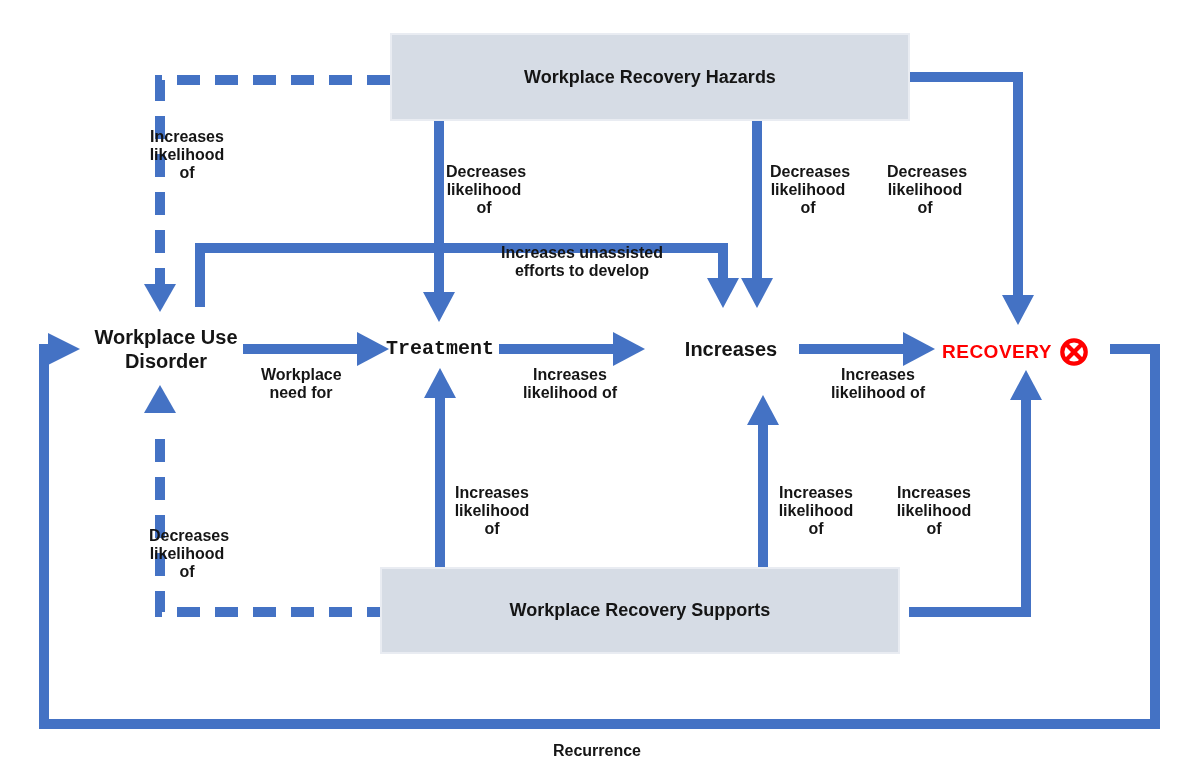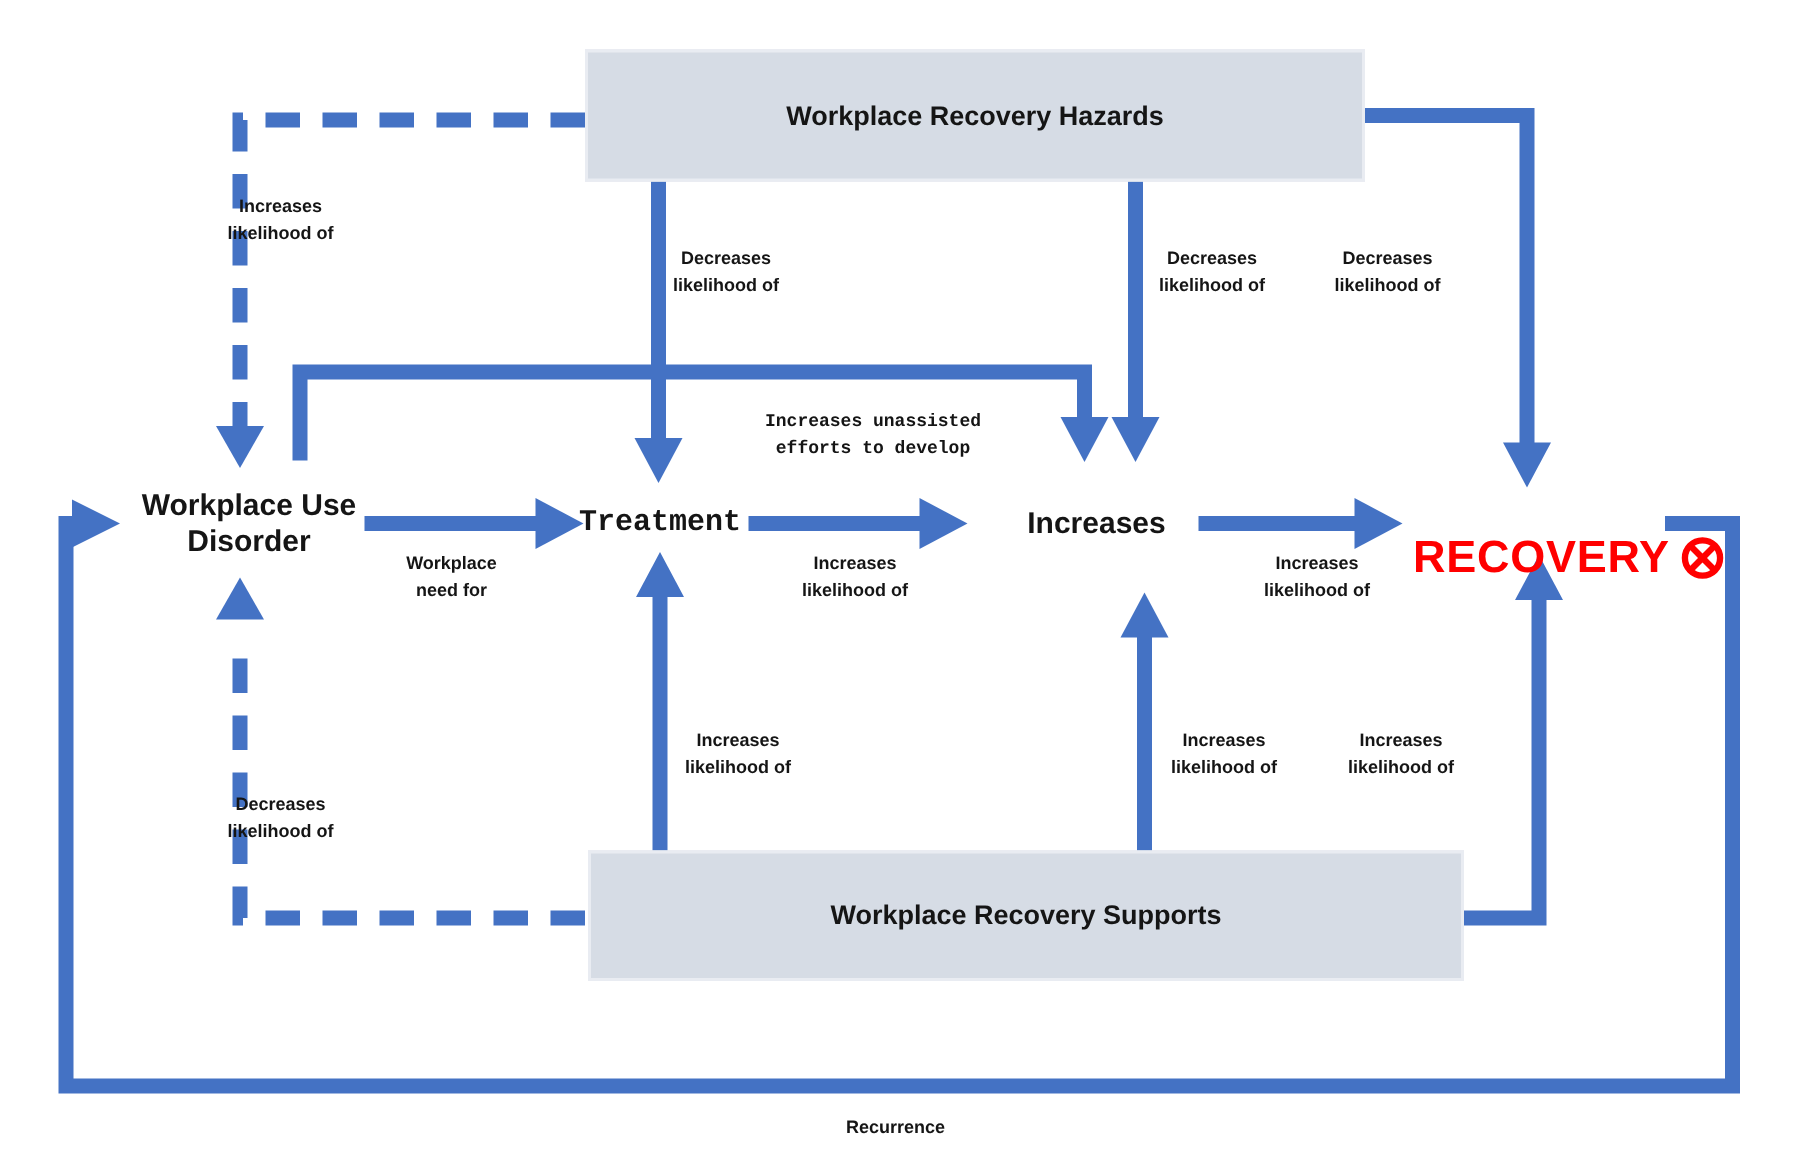--- a/index.html
+++ b/index.html
@@ -17,49 +17,49 @@
   .box{
     position:absolute;
     background:var(--boxfill);
     border:2px solid var(--boxborder);
     display:flex;align-items:center;justify-content:center;
     box-sizing:border-box;
     font-size:18px;font-weight:bold;color:var(--txt);
     text-align:center;
   }
   .box.hazards{left:390px;top:33px;width:520px;height:88px;}
-  .box.supports{left:392px;top:567px;width:584px;height:87px;}
+  .box.supports{left:380px;top:567px;width:520px;height:87px;}
   .node{
     position:absolute;
     font-size:20px;font-weight:bold;color:var(--txt);
     text-align:center;line-height:24px;
   }
   .node.sud{left:86px;top:325px;width:160px;}
   .node.treatment{left:378px;top:337px;width:124px;font-family:Liberation Mono, monospace;}
   .node.abstinence{left:664px;top:337px;width:134px;}
   .node.recovery{
-    left:942px;top:356px;width:180px;height:32px;
+    left:942px;top:336px;width:180px;height:32px;
     display:flex;align-items:center;gap:7px;
-    color:var(--red);font-size:30px;letter-spacing:0.5px;
+    color:var(--red);font-size:19px;letter-spacing:0.5px;
   }
   .node.recovery .noicon{flex:0 0 auto;}
   .lbl{
     position:absolute;
-    font-size:12px;font-weight:bold;color:var(--txt);
+    font-size:16px;font-weight:bold;color:var(--txt);
     line-height:18px;text-align:center;
   }
   .lbl.w3{width:76px;}
   .lbl.w2{width:100px;}
   
   .lbl.hz-sud{left:149px;top:128px;}
   .lbl.hz-tr{left:446px;top:163px;}
   .lbl.hz-ab{left:770px;top:163px;}
   .lbl.hz-rc{left:887px;top:163px;}
   .lbl.sud-tr{left:261px;top:366px;width:80px;}
-  .lbl.sud-ab{left:482px;top:272px;width:200px;font-family:Liberation Mono, monospace;}
+  .lbl.sud-ab{left:482px;top:244px;width:200px;}
   .lbl.tr-ab{left:520px;top:366px;}
   .lbl.ab-rc{left:828px;top:366px;}
   .lbl.sp-tr{left:454px;top:484px;}
   .lbl.sp-ab{left:778px;top:484px;}
   .lbl.sp-rc{left:896px;top:484px;}
   .lbl.sp-sud{left:149px;top:527px;}
   .lbl.recur{left:537px;top:742px;width:120px;}
 </style>
 </head>
 <body>

